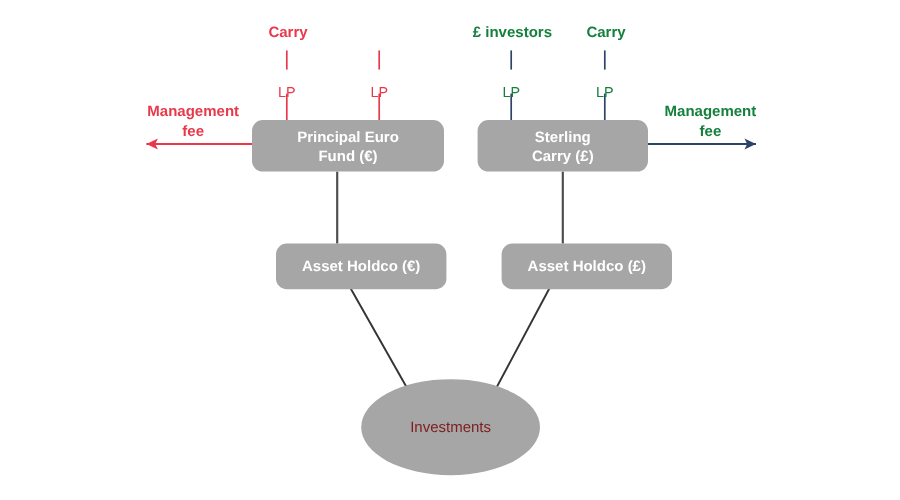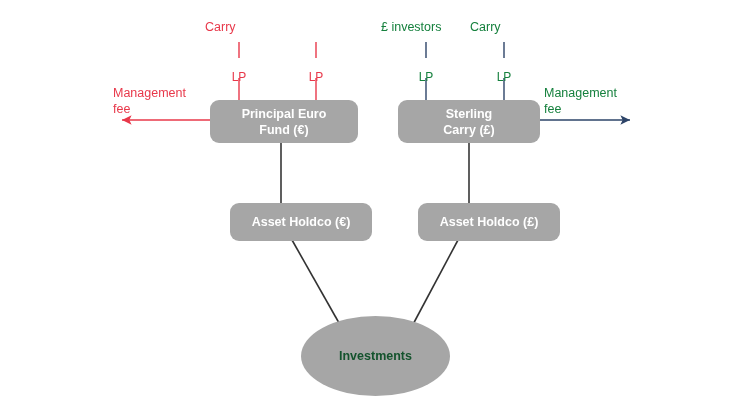--- a/index.html
+++ b/index.html
@@ -37,34 +37,35 @@
     align-items: center;
     justify-content: center;
     box-sizing: border-box;
     padding: 2px 6px;
     white-space: pre-line;
   }
   .node-ellipse {
     position: absolute;
     background: #a6a6a6;
     border-radius: 50%;
-    color: #14532d;
-    font-weight: bold;
+    color: #7f1d1d;
+    font-weight: normal;
     font-size: 12.5px;
     text-align: center;
     display: flex;
     align-items: center;
     justify-content: center;
     box-sizing: border-box;
   }
   .cap-label {
     position: absolute;
-    font-weight: normal;
+    font-weight: bold;
     font-size: 12.5px;
     line-height: 1.25;
+    text-align: center;
     white-space: pre-line;
   }
   .lp-label {
     position: absolute;
     font-weight: normal;
     font-size: 12px;
     text-align: center;
     margin-top: 10px;
   }
   .euro-side { color: #e8384a; }
@@ -111,21 +112,21 @@
   <div class="cap-label euro-side" style="left:205px; top:20px; width:70px;">Carry</div>
 
 
   <div class="lp-label euro-side" style="left:219px; top:60px; width:40px;">LP</div>
 
   <div class="lp-label euro-side" style="left:296px; top:60px; width:40px;">LP</div>
 
   <div class="cap-label euro-side" style="left:113px; top:86px; width:96px;">Management
 fee</div>
 
-  <div class="node-box" style="left:210px; top:100px; width:148px; height:43px;">Principal Euro
+  <div class="node-box" style="left:210px; top:100px; width:160px; height:43px;">Principal Euro
 Fund (€)</div>
 
   <div class="node-box" style="left:210px; top:203px; width:142px; height:38px;margin-left:20px;">Asset Holdco (€)</div>
 
   <div class="cap-label sterling-side" style="left:381px; top:20px; width:92px;">£ investors</div>
 
   <div class="cap-label sterling-side" style="left:470px; top:20px; width:70px;">Carry</div>
 
   <div class="lp-label sterling-side" style="left:406px; top:60px; width:40px;">LP</div>
 

